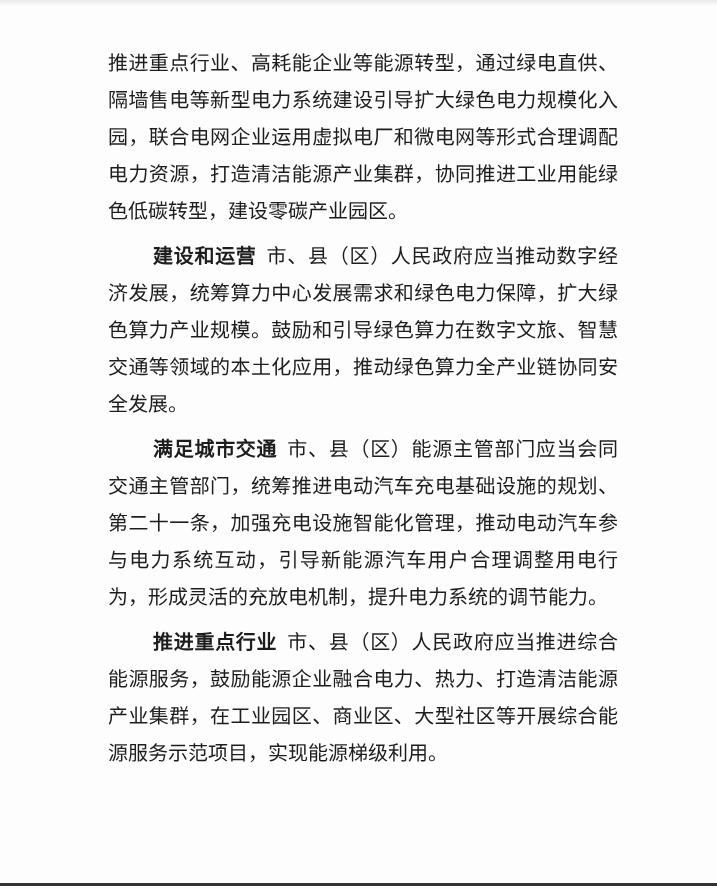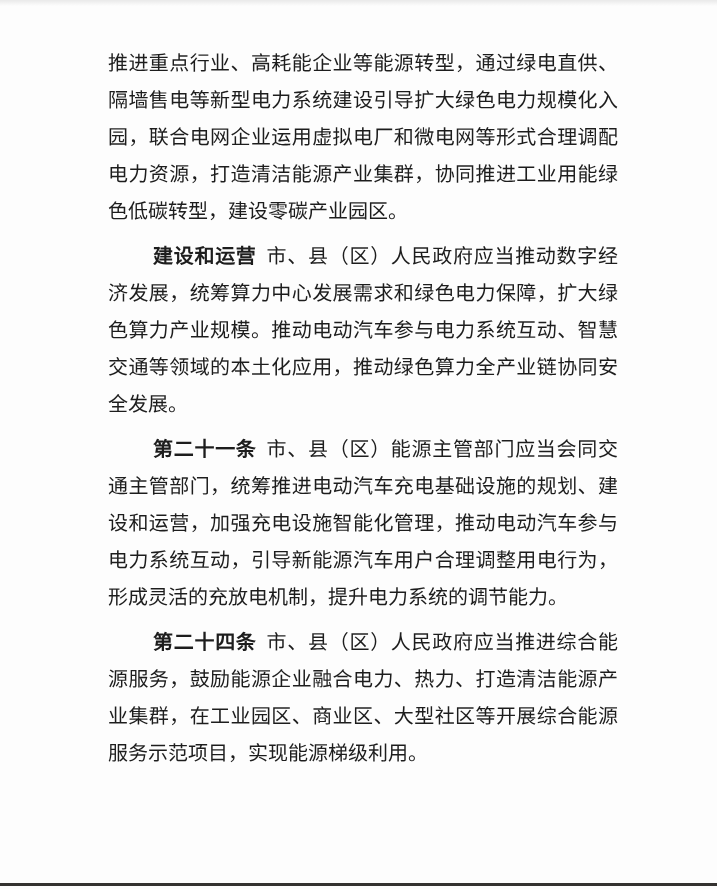--- a/index.html
+++ b/index.html
@@ -61,27 +61,27 @@
   <div class="top-shade"></div>
 
   <div class="content">
 
     <p class="para">
       <span>推进重点行业、高耗能企业等能源转型，通过绿电直供、隔墙售电等新型电力系统建设引导扩大绿色电力规模化入园，联合电网企业运用虚拟电厂和微电网等形式合理调配电力资源，打造清洁能源产业集群，协同推进工业用能绿色低碳转型，建设零碳产业园区。</span>
     </p>
 
 
     <p class="para indented">
-      <span class="article-head">建设和运营</span><span>市、县（区）人民政府应当推动数字经济发展，统筹算力中心发展需求和绿色电力保障，扩大绿色算力产业规模。推动电动汽车参与电力系统互动、智慧交通等领域的本土化应用，推动绿色算力全产业链协同安全发展。</span>
+      <span class="article-head">建设和运营</span><span>市、县（区）人民政府应当推动数字经济发展，统筹算力中心发展需求和绿色电力保障，扩大绿色算力产业规模。鼓励和引导绿色算力在数字文旅、智慧交通等领域的本土化应用，推动绿色算力全产业链协同安全发展。</span>
     </p>
 
     <p class="para indented">
-      <span class="article-head">第二十一条</span><span>市、县（区）能源主管部门应当会同交通主管部门，统筹推进电动汽车充电基础设施的规划、建设和运营，加强充电设施智能化管理，推动电动汽车参与电力系统互动，引导新能源汽车用户合理调整用电行为，形成灵活的充放电机制，提升电力系统的调节能力。</span>
+      <span class="article-head">满足城市交通</span><span>市、县（区）能源主管部门应当会同交通主管部门，统筹推进电动汽车充电基础设施的规划、第二十一条，加强充电设施智能化管理，推动电动汽车参与电力系统互动，引导新能源汽车用户合理调整用电行为，形成灵活的充放电机制，提升电力系统的调节能力。</span>
     </p>
 
     <p class="para indented">
-      <span class="article-head">第二十四条</span><span>市、县（区）人民政府应当推进综合能源服务，鼓励能源企业融合电力、热力、打造清洁能源产业集群，在工业园区、商业区、大型社区等开展综合能源服务示范项目，实现能源梯级利用。</span>
+      <span class="article-head">推进重点行业</span><span>市、县（区）人民政府应当推进综合能源服务，鼓励能源企业融合电力、热力、打造清洁能源产业集群，在工业园区、商业区、大型社区等开展综合能源服务示范项目，实现能源梯级利用。</span>
     </p>
 
   </div>
 
   <div class="bottom-bar"></div>
 </div>
 
 </body></html>

